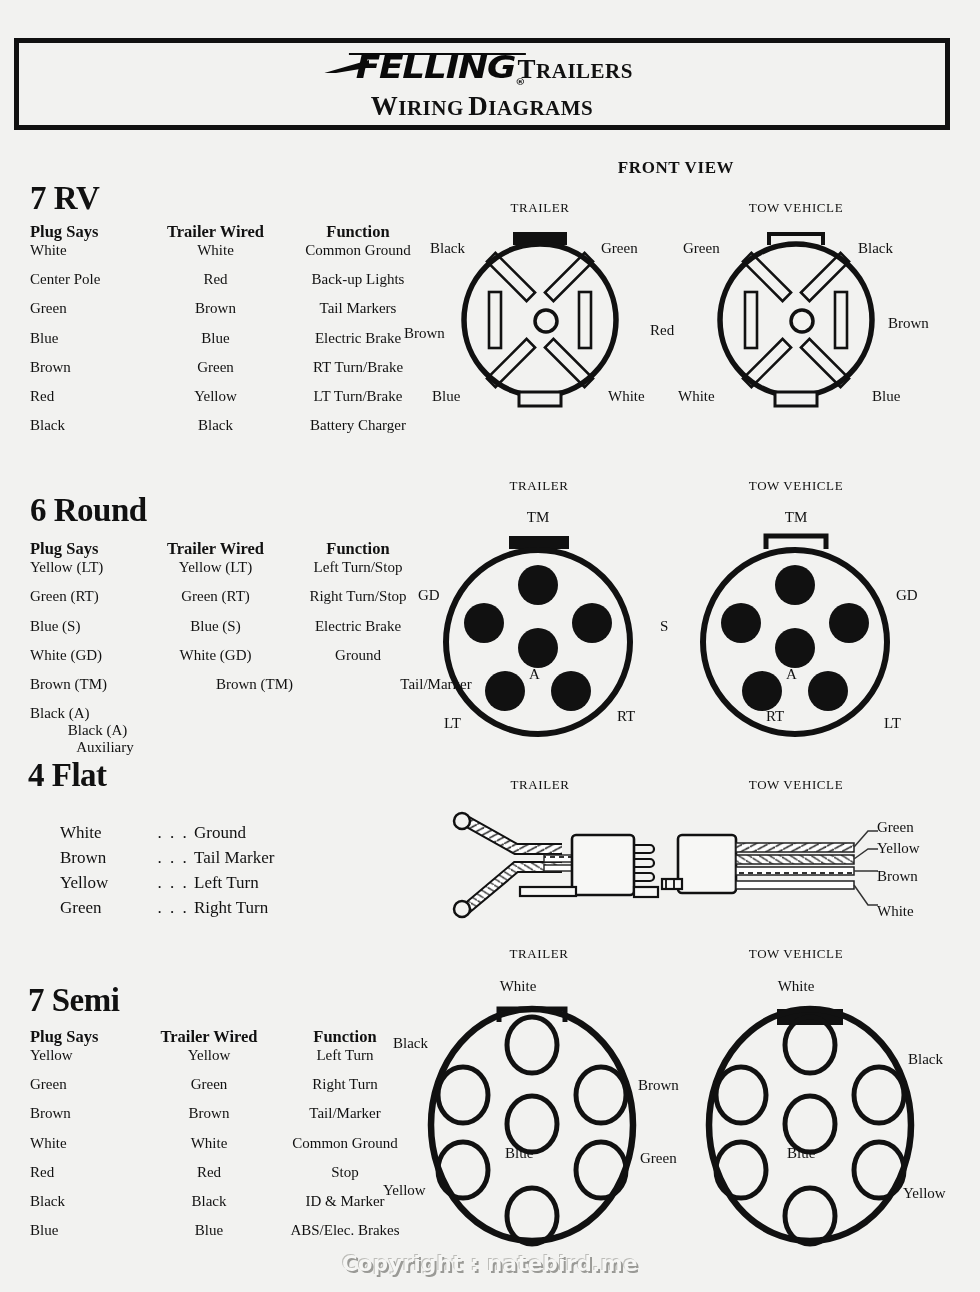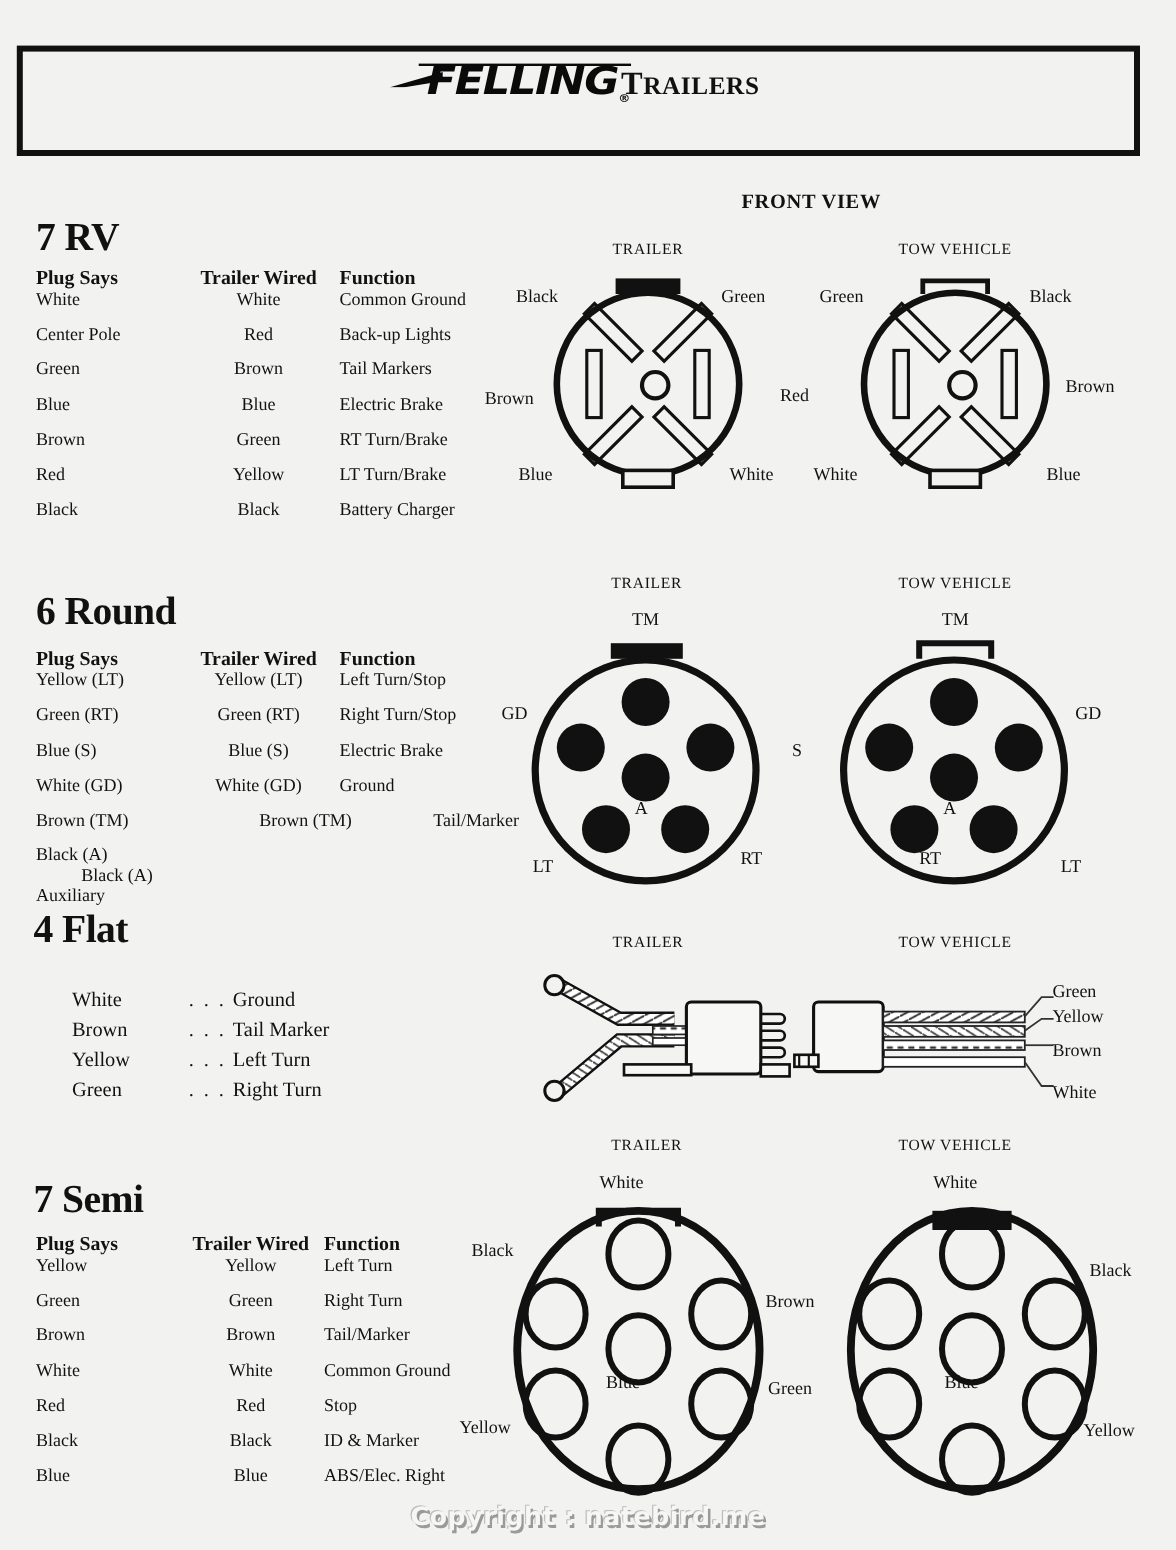--- a/index.html
+++ b/index.html
@@ -64,21 +64,21 @@
   .front-view{font-weight:bold;font-size:17px;letter-spacing:.6px;text-align:right;}
   .pin-label{font-size:15px;}
   .abs{position:absolute;white-space:nowrap;}
   .ctr{transform:translateX(-50%);}
 
   
   .wire-table{position:absolute;}
   .wire-table .row{display:flex;}
   .wire-table .c0{width:118px;text-align:left;}
   .wire-table .c1{width:135px;text-align:center;}
-  .wire-table .c2{width:150px;text-align:left;}
+  .wire-table .c2{width:150px;text-align:center;}
   .wire-table .head .c0{text-align:left;}
 
   
   .flat-list{position:absolute;font-size:17px;line-height:25px;}
   .flat-list .fl-row{display:flex;}
   .flat-list .fn{width:92px;text-align:left;}
   .flat-list .dots{width:42px;text-align:center;letter-spacing:2px;}
   .flat-list .fv{text-align:left;}
 
   
@@ -96,20 +96,26 @@
 </head>
 <body>
 
 <div class="page">
 
   <div class="header-box">
     <div class="brandline">
       <span class="felling-logo"><span>FELLING</span><span class="felling-reg">®</span></span>
       <span class="smallcaps">
         <span class="big">T</span><span class="sm">RAILERS</span>
+      </span>
+    </div>
+    <div class="wiring-line">
+      <span class="smallcaps">
+        <span class="big">W</span><span class="sm">IRING</span>
+        <span class="big"> D</span><span class="sm">IAGRAMS</span>
       </span>
     </div>
   </div>
 
   <div class="abs front-view ctr" style="left:676px;top:158px;">FRONT VIEW</div>
 
   <div class="abs sec-title" style="left:30px;top:180px;">7 RV</div>
 
   <div class="wire-table" style="left:30px;top:222px;">
     <div class="row head">
@@ -429,21 +435,21 @@
           <div class="c2 cell">Stop</div>
         </div>
         <div class="row" style="height: 29.2px;">
           <div class="c0 cell">Black</div>
           <div class="c1 cell" style="width: 122px;">Black</div>
           <div class="c2 cell">ID  &amp; Marker</div>
         </div>
         <div class="row" style="height: 29.2px;">
           <div class="c0 cell">Blue</div>
           <div class="c1 cell" style="width: 122px;">Blue</div>
-          <div class="c2 cell">ABS/Elec. Right</div>
+          <div class="c2 cell">ABS/Elec. Brakes</div>
         </div>
       </div>
   </div>
 
   <div class="abs diag-title ctr" style="left:539px;top:946px;">TRAILER</div>
   <div class="abs diag-title ctr" style="left:796px;top:946px;">TOW VEHICLE</div>
 
   <svg class="abs" style="left:425px;top:1000px;" width="215" height="270" viewBox="0 0 215 270">
     <path d="M74 22 L74 9 L140 9 L140 22" fill="#f2f2f0" stroke="#111" stroke-width="5"></path>
     <ellipse cx="107" cy="125" rx="101" ry="116" fill="none" stroke="#111" stroke-width="6.5"></ellipse>

